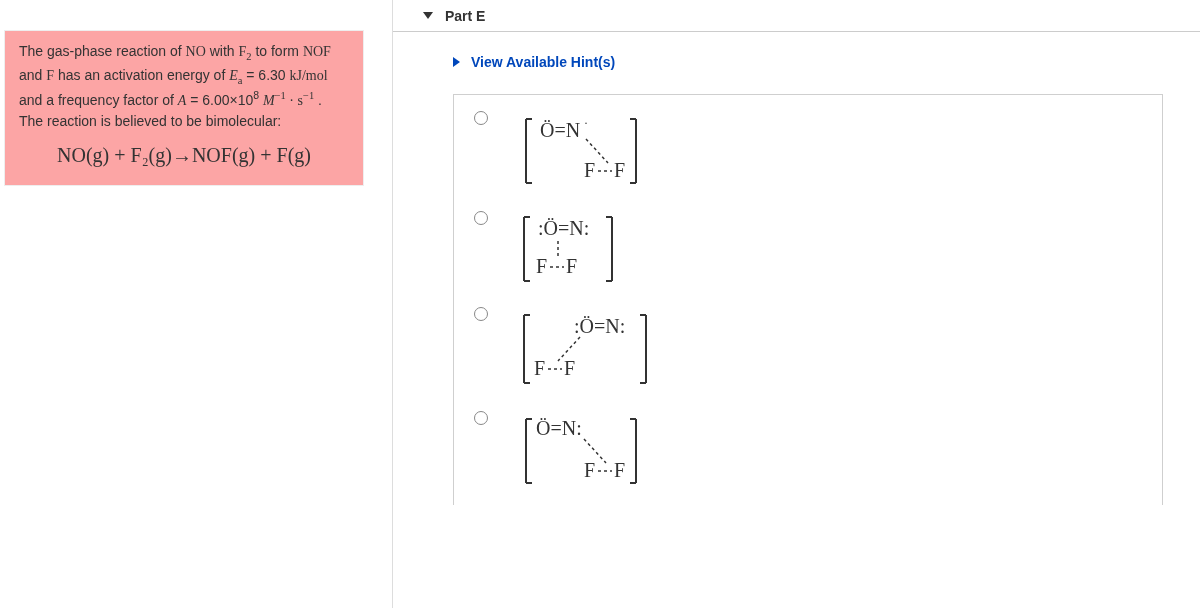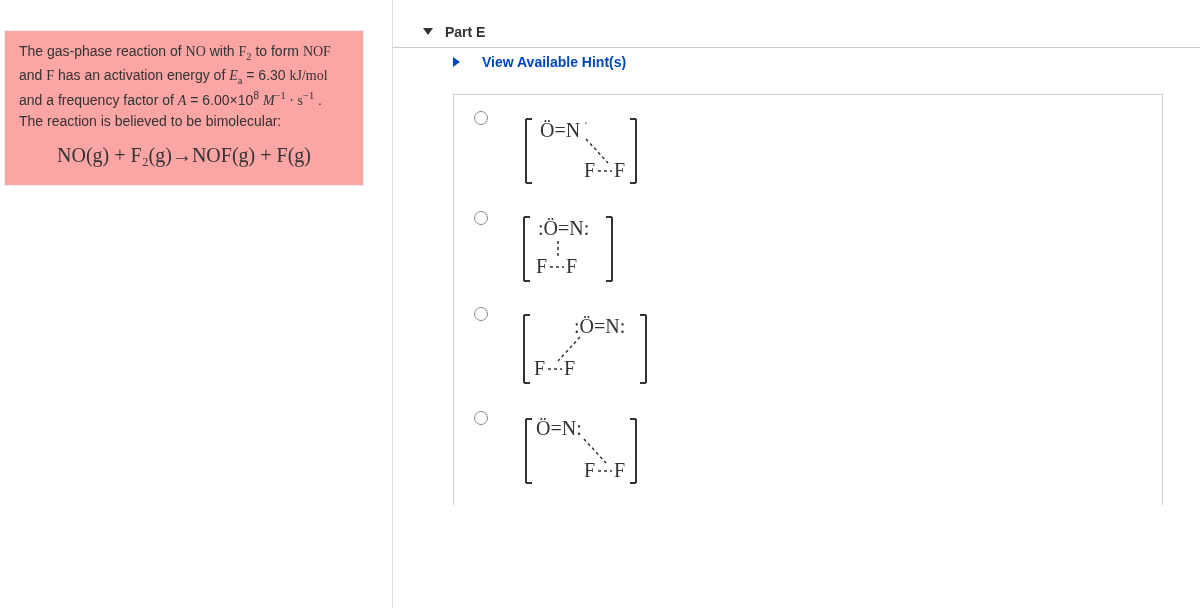--- a/index.html
+++ b/index.html
@@ -38,21 +38,21 @@
       position: absolute;
       left: 392px;
       top: 0;
       width: 1px;
       height: 608px;
       background: #ddd;
     }
     .part-header {
       position: absolute;
       left: 393px;
-      top: 16px;
+      top: 0;
       right: 0;
       height: 32px;
       border-bottom: 1px solid #ccc;
       display: flex;
       align-items: center;
       padding-left: 30px;
       gap: 12px;
     }
     .caret-down {
       width: 0; height: 0;
@@ -76,21 +76,21 @@
       line-height: 1.55;
       margin-bottom: 20px;
     }
     .hints {
       color: #0047bb;
       font-weight: bold;
       font-size: 14px;
       cursor: pointer;
       display: flex;
       align-items: center;
-      gap: 22px;
+      gap: 11px;
       margin-bottom: 24px;
     }
     .caret-right {
       width: 0; height: 0;
       border-top: 5px solid transparent;
       border-bottom: 5px solid transparent;
       border-left: 7px solid #0047bb;
     }
     .options {
       border: 1px solid #cfcfcf;

